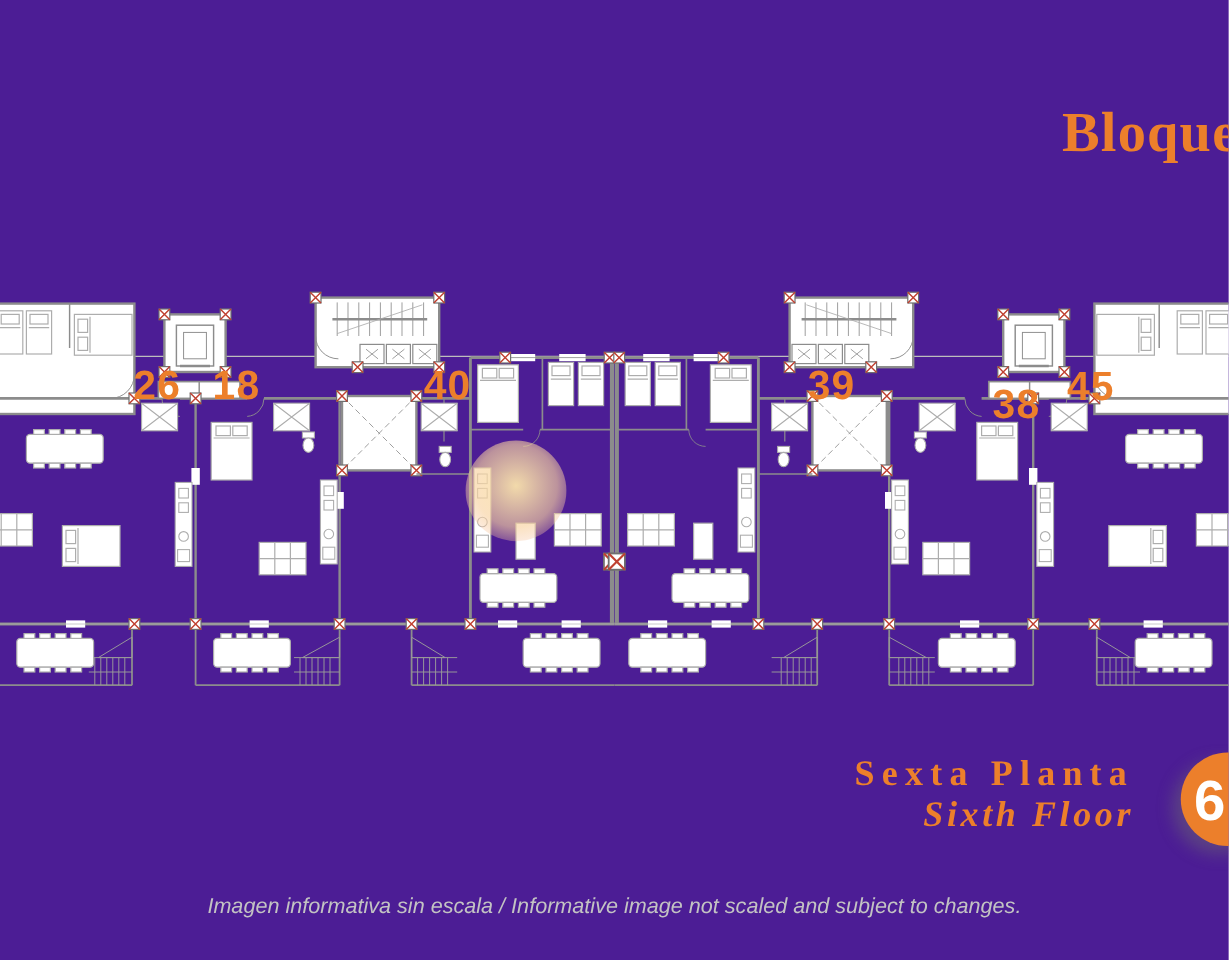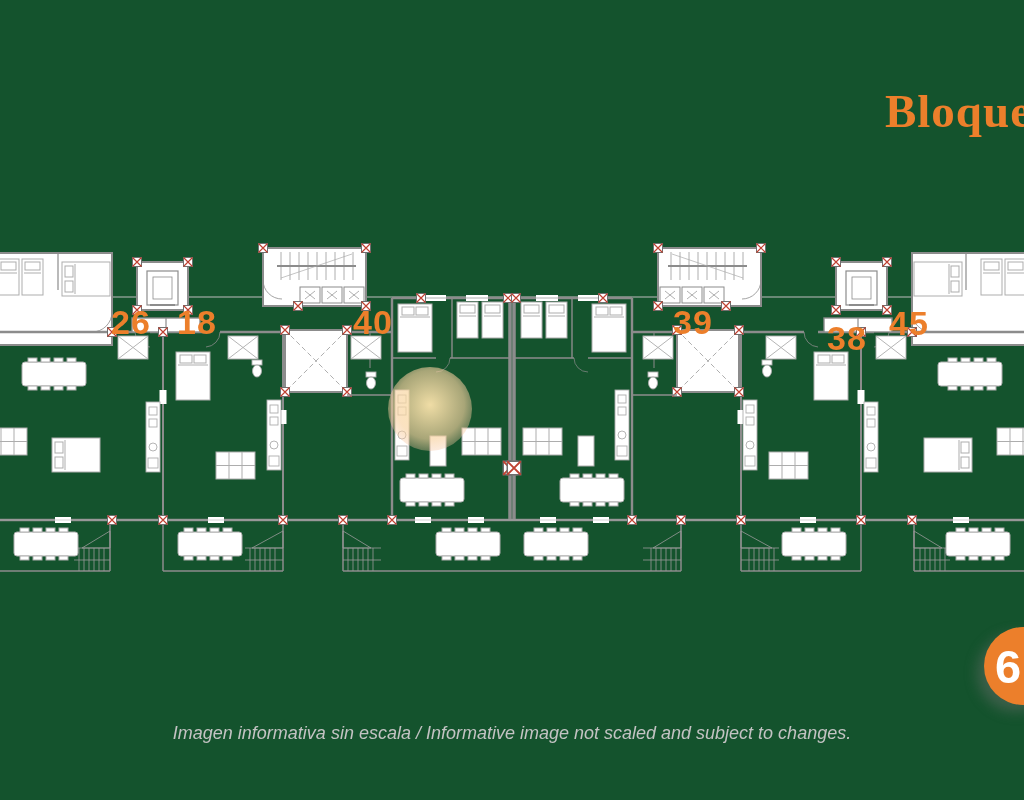--- a/index.html
+++ b/index.html
@@ -1,17 +1,17 @@
 <!DOCTYPE html>
 <html><head>
 <meta charset="utf-8">
 <style>
   html,body{margin:0;padding:0;background:#fff;}
   #stage{
-    position:relative;width:1024px;height:800px;background:#14532d;
+    position:relative;width:1024px;height:800px;background:#4c1d95;
     overflow:hidden;font-family:"Liberation Sans",sans-serif;
   }
   
   .block-title{
     position:absolute;top:84px;right:-8px;
     font-family:"Liberation Serif",serif;font-weight:700;
     font-size:47px;color:#EC7F2B;letter-spacing:1px;white-space:nowrap;
   }
   
   .plan{position:absolute;left:0;top:240px;width:1024px;height:340px;}
@@ -44,21 +44,21 @@
   .floor-en{font-size:30px;font-weight:700;font-style:italic;letter-spacing:3px;}
   
   .badge{
     position:absolute;left:984px;top:627px;width:78px;height:78px;border-radius:50%;
     background:#EC7F2B;box-shadow:-7px 7px 13px rgba(110,110,110,.45);
     display:flex;align-items:center;justify-content:center;padding-right:30px;box-sizing:border-box;
   }
   .badge span{color:#fff;font-size:47px;font-weight:700;}
   
   .disclaimer{
-    position:absolute;left:0;top:721px;width:100%;text-align:center;
+    position:absolute;left:0;top:743px;width:100%;text-align:center;
     font-style:italic;font-size:18px;line-height:24px;color:#C3C3C3;
   }
 </style>
 </head>
 <body>
 
 <div id="stage">
 
   <div class="block-title">Bloque</div>
 
@@ -254,20 +254,24 @@
   <div class="unit u41">18</div>
   <div class="unit u40">40</div>
   <div class="unit u39">39</div>
   <div class="unit u38">38</div>
   <div class="unit u37">45</div>
 
   <div class="wm">
     <div class="wm-sun"></div>
   </div>
 
+  <div class="floor-label">
+    <div class="floor-es">Sexta Planta</div>
+    <div class="floor-en">Sixth Floor</div>
+  </div>
 
   <div class="badge">
     <span>6</span>
   </div>
 
   <div class="disclaimer">
     <div>Imagen informativa sin escala /  Informative image not scaled and subject to changes.</div>
   </div>
 
 </div>

